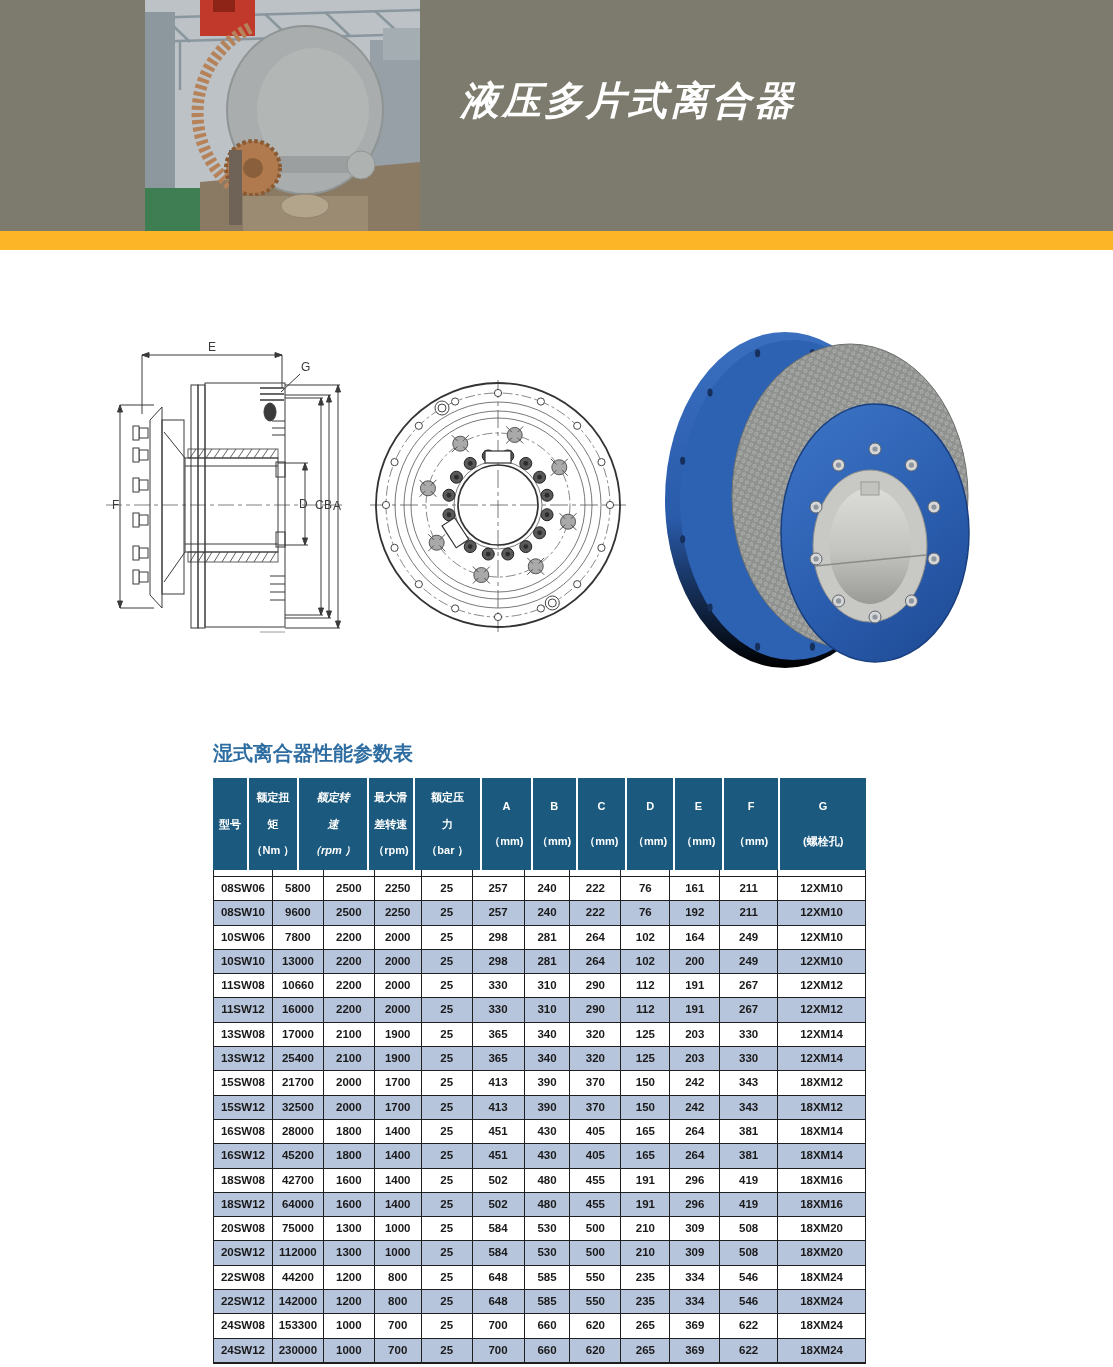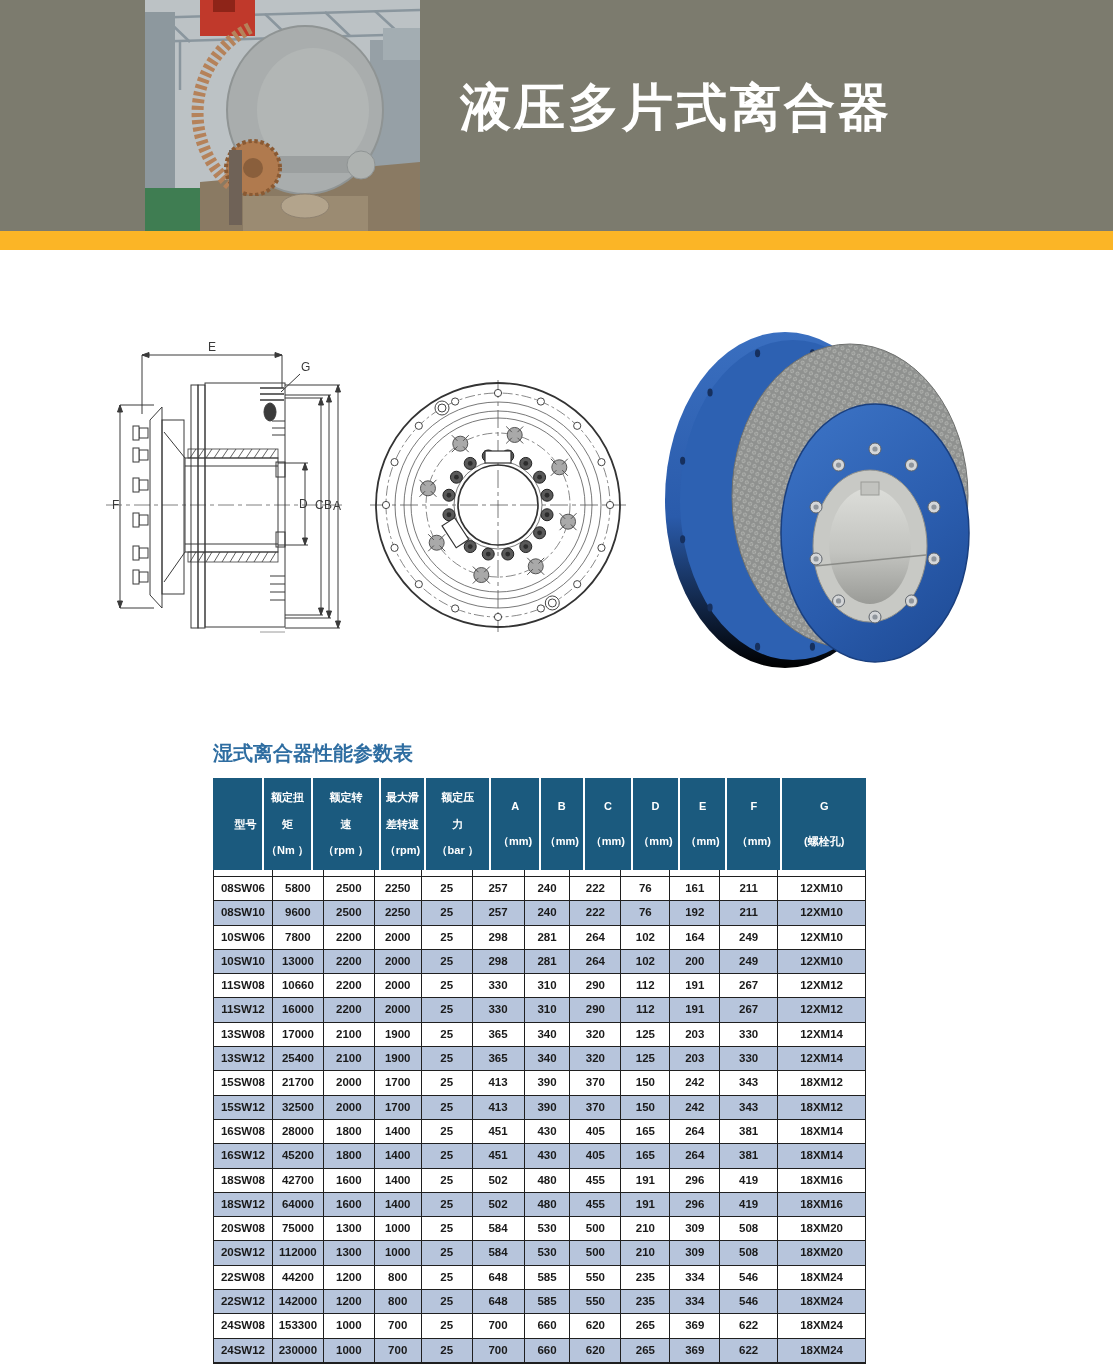--- a/index.html
+++ b/index.html
@@ -3,21 +3,21 @@
 <meta charset="utf-8">
 <style>
   html,body{margin:0;padding:0;background:#ffffff;}
   .page{position:relative;width:1113px;height:1367px;background:#ffffff;overflow:hidden;
         font-family:"Liberation Sans","DejaVu Sans",sans-serif;}
   
   .header-band{position:absolute;left:0;top:0;width:1113px;height:231px;background:#7c7b6e;}
   .accent-bar{position:absolute;left:0;top:231px;width:1113px;height:19px;background:#fbb526;}
   .photo{position:absolute;left:145px;top:0;width:275px;height:231px;}
   .page-title{position:absolute;left:460px;top:74px;width:640px;color:#ffffff;
-              font-size:51px;font-weight:bold;letter-spacing:3px;white-space:nowrap;}
+              font-size:39px;font-weight:bold;letter-spacing:3px;white-space:nowrap;font-style:italic;}
   
   .fig-cross{position:absolute;left:100px;top:336px;width:245px;height:310px;}
   .fig-front{position:absolute;left:368px;top:378px;width:260px;height:256px;}
   .fig-render{position:absolute;left:650px;top:328px;width:345px;height:345px;}
   
   .table-title{position:absolute;left:213px;top:740px;font-size:20px;font-weight:bold;color:#2e6da1;}
   .spec-table{position:absolute;left:213px;top:778px;width:653px;font-size:11.5px;color:#1a1a1a;}
   .thead{display:flex;height:92px;background:#1b5a7e;color:#ffffff;}
   .th{box-sizing:border-box;display:flex;flex-direction:column;justify-content:space-evenly;
       align-items:center;text-align:center;font-size:11px;font-weight:bold;
@@ -374,29 +374,29 @@
         <circle cx="283.9655040102995" cy="179.04257247250445" r="6" fill="#d4d6d8" stroke="#5f646b"></circle>
         <circle cx="283.9655040102995" cy="179.04257247250445" r="2.6" fill="#8f959c"></circle>
         <circle cx="261.44268564213337" cy="137.04257247250447" r="6" fill="#d4d6d8" stroke="#5f646b"></circle>
         <circle cx="261.44268564213337" cy="137.04257247250447" r="2.6" fill="#8f959c"></circle>
       </g>
   </svg>
 
   <div class="table-title">湿式离合器性能参数表</div>
   <div class="spec-table">
     <div class="thead">
-        <div class="th" style="width: 37px; margin-left: 16px;">
+        <div class="th" style="width: 37px;">
           <div>型号</div>
         </div>
         <div class="th" style="width: 51px;">
           <div>额定扭</div>
           <div>矩</div>
           <div>（Nm ）</div>
         </div>
-        <div class="th" style="width: 72px;">
+        <div class="th" style="width: 72px; font-style: italic;">
           <div>额定转</div>
           <div>速</div>
           <div>（rpm ）</div>
         </div>
         <div class="th" style="width: 47px;">
           <div>最大滑</div>
           <div>差转速</div>
           <div>（rpm)</div>
         </div>
         <div class="th" style="width: 69px;">

